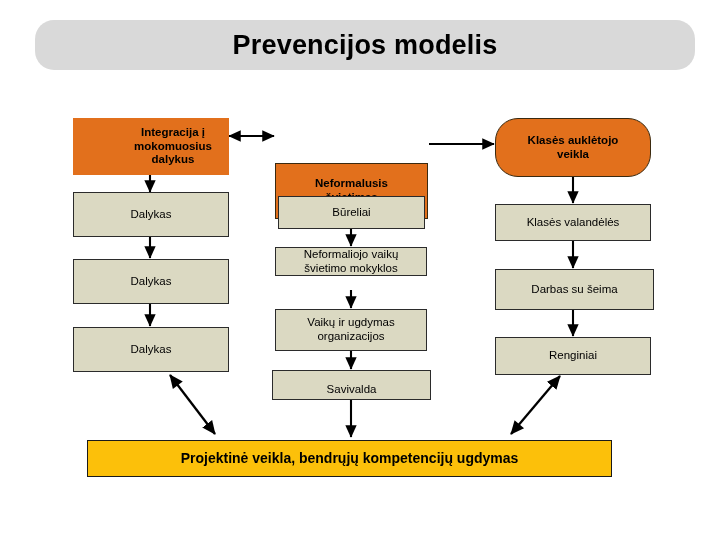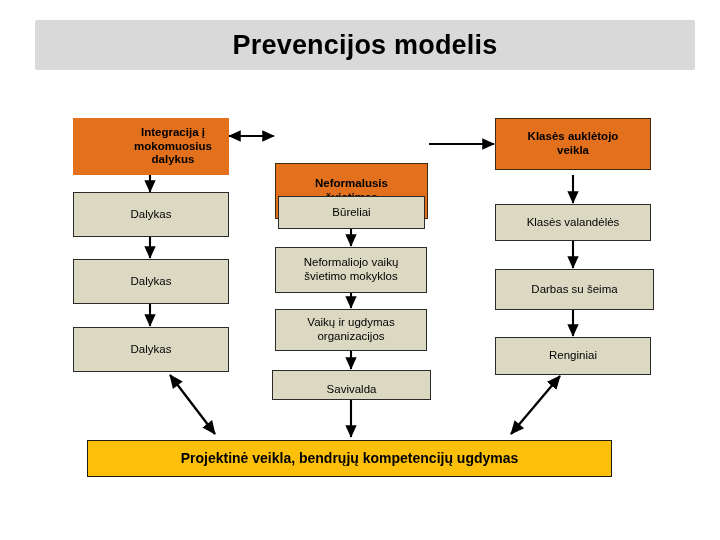--- a/index.html
+++ b/index.html
@@ -25,21 +25,21 @@
   }
 
   
   .title-banner {
     position: absolute;
     left: 35px;
     top: 20px;
     width: 660px;
     height: 50px;
     background: #d9d9d9;
-    border-radius: 2px;
+    border-radius: 19px;
     display: flex;
     align-items: center;
     justify-content: center;
   }
   .title-banner .title-text {
     font-size: 27px;
     font-weight: bold;
     color: #000000;
     letter-spacing: 0.2px;
     white-space: nowrap;
@@ -174,35 +174,35 @@
 
   <div class="node node-head bordered" style="left:275px; top:118px; width:153px; height:56px;margin-top:45px;">
     <span class="node-label">Neformalusis
 švietimas</span>
   </div>
 
   <div class="node node-step" style="left:278px; top:196px; width:147px; height:33px;">
     <span class="node-label">Būreliai</span>
   </div>
 
-  <div class="node node-step" style="left:275px; top:247px; width:152px; height:46px;">
+  <div class="node node-step" style="left:275px; top:247px; width:152px; height:29px;">
     <span class="node-label">Neformaliojo vaikų
 švietimo mokyklos</span>
   </div>
 
   <div class="node node-step" style="left:275px; top:309px; width:152px; height:42px;">
     <span class="node-label">Vaikų ir ugdymas
 organizacijos</span>
   </div>
 
   <div class="node node-step" style="left:272px; top:370px; width:159px; height:30px;align-items:flex-end;">
     <span class="node-label">Savivalda</span>
   </div>
 
-  <div class="node node-head bordered" style="left:495px; top:118px; width:156px; height:52px;">
+  <div class="node node-head bordered" style="left:495px; top:118px; width:156px; height:59px;border-radius:23px;">
     <span class="node-label">Klasės auklėtojo
 veikla</span>
   </div>
 
   <div class="node node-step" style="left:495px; top:204px; width:156px; height:37px;">
     <span class="node-label">Klasės valandėlės</span>
   </div>
 
   <div class="node node-step" style="left:495px; top:269px; width:159px; height:41px;justify-content:center;">
     <span class="node-label">Darbas su šeima</span>

